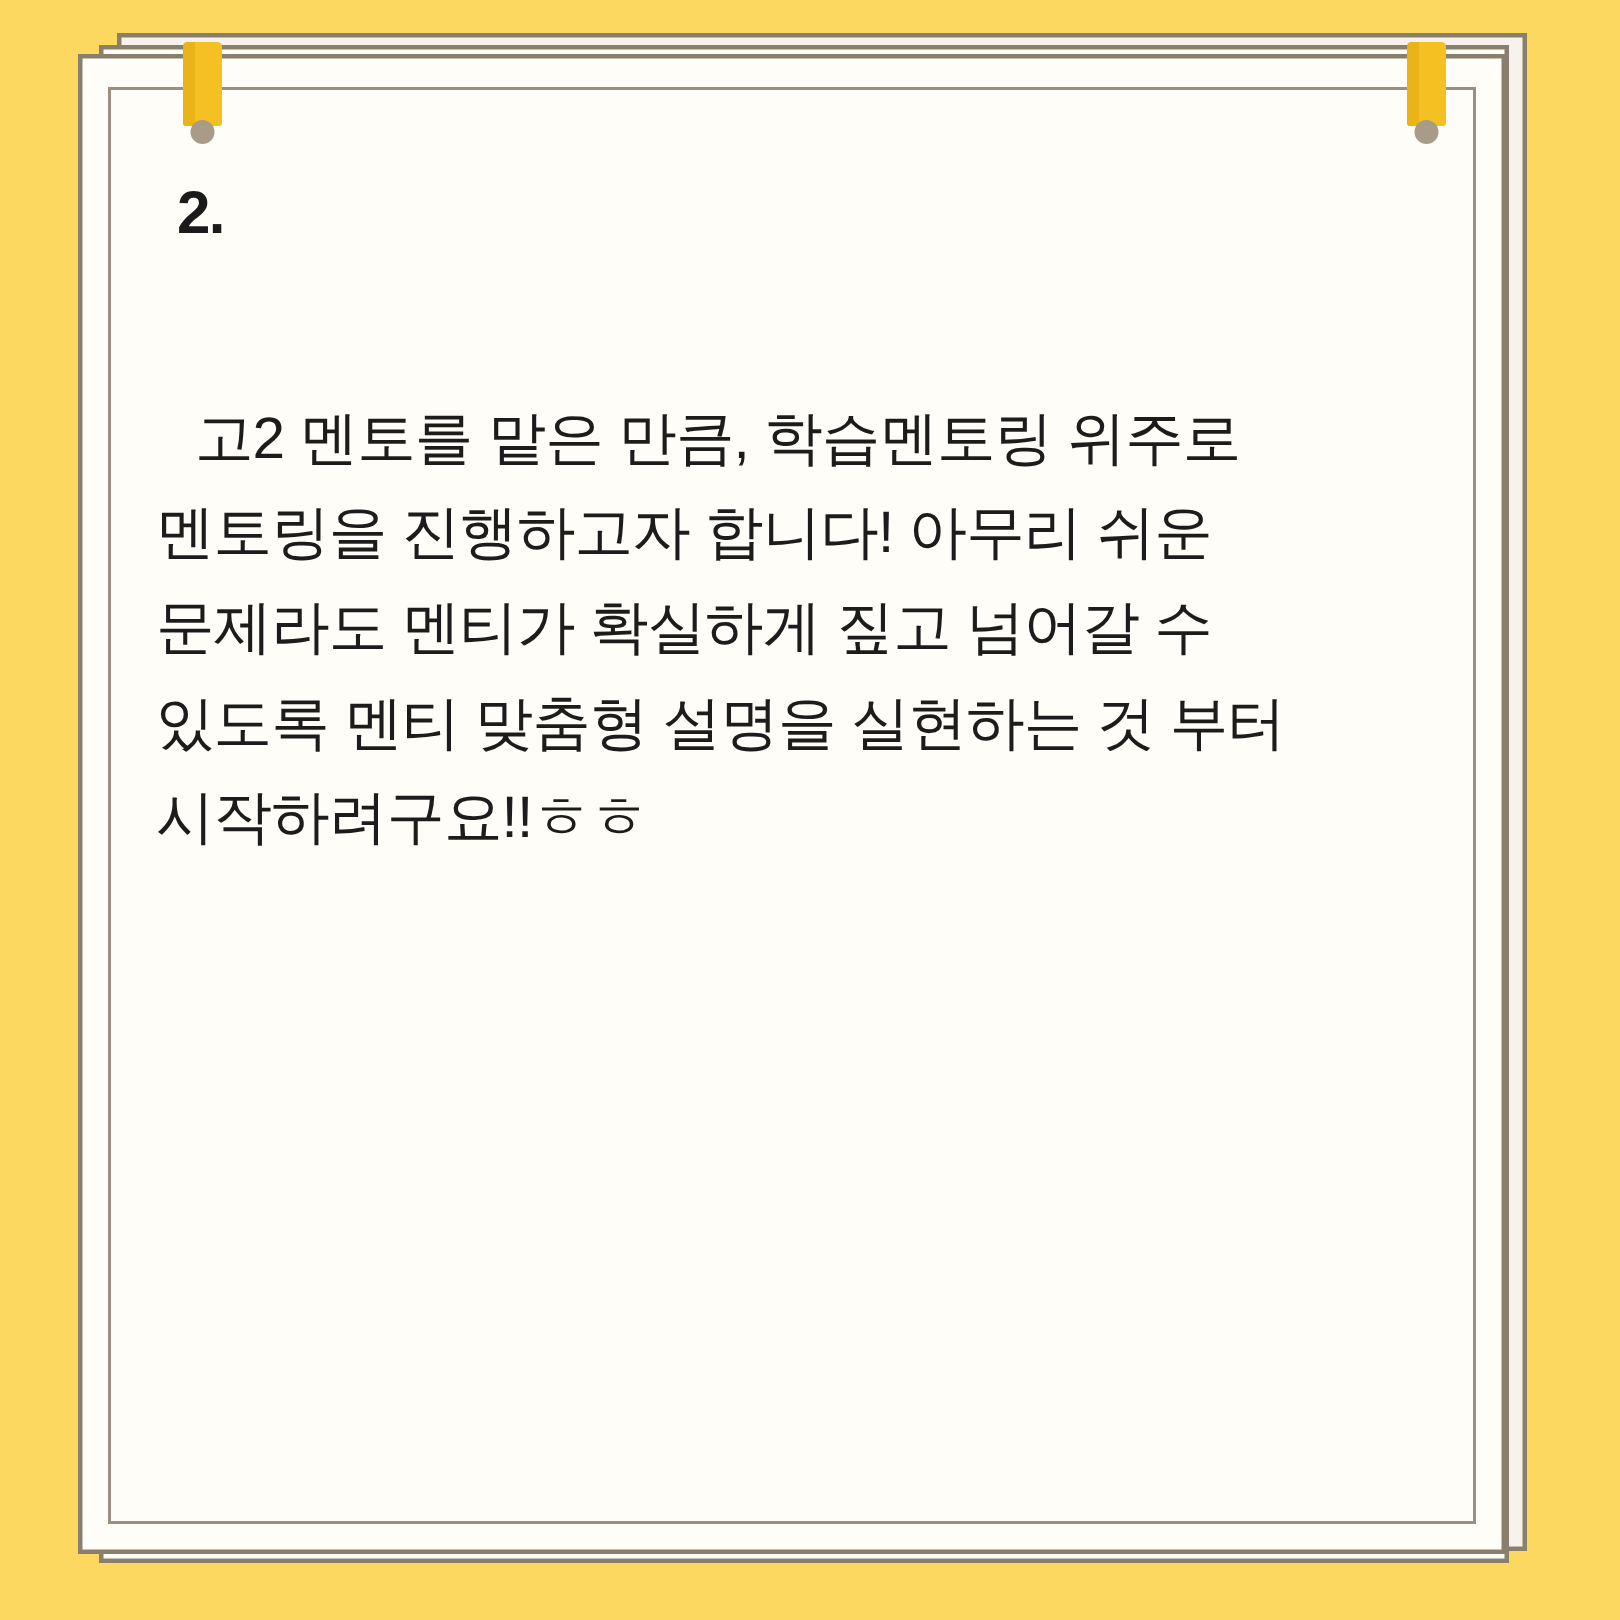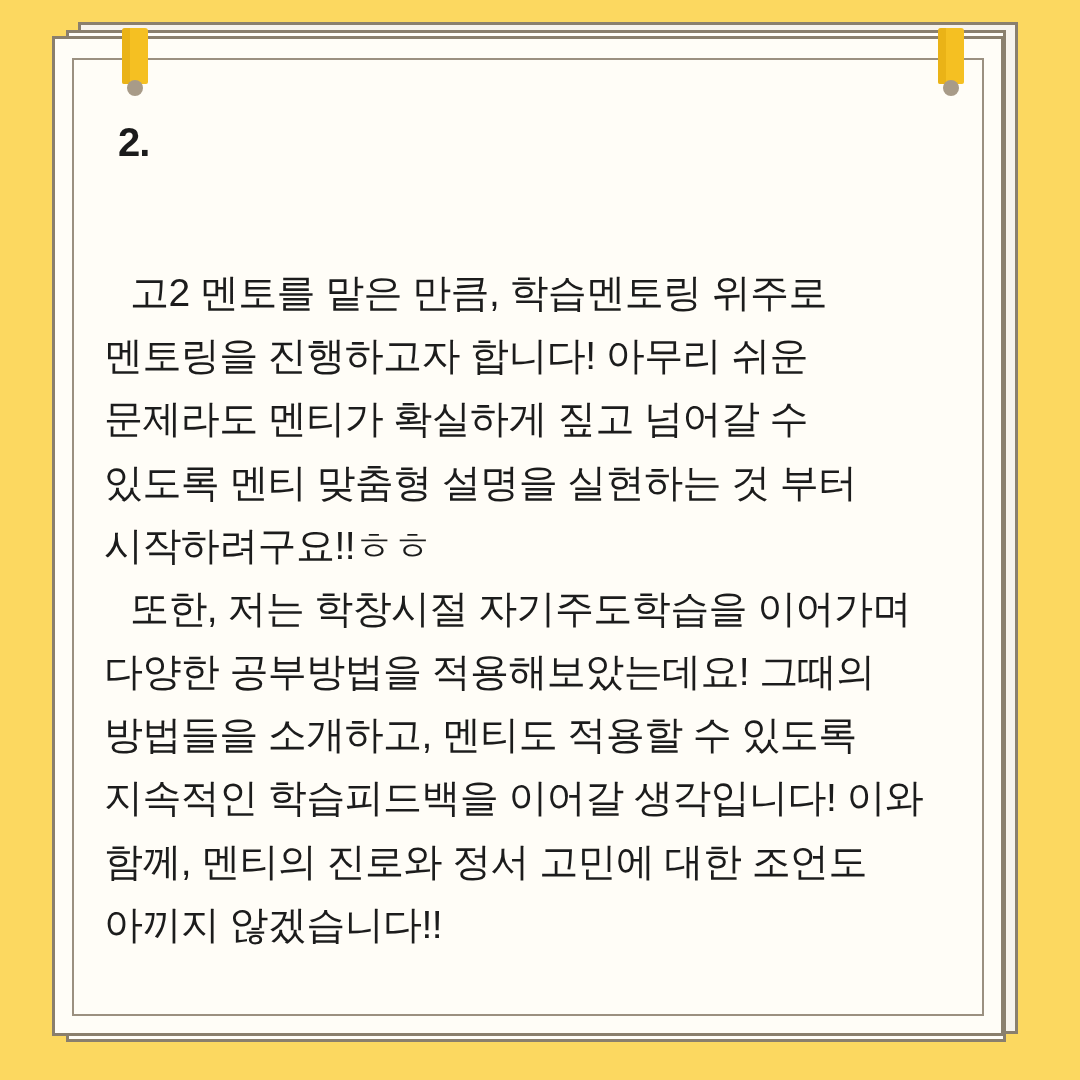--- a/index.html
+++ b/index.html
@@ -169,17 +169,16 @@
   </div>
 
   <div class="content">
 
     <div class="heading">
       <span class="num">2.</span>
     </div>
 
     <div class="body-text">
       <p class="para">고2 멘토를 맡은 만큼, 학습멘토링 위주로 멘토링을 진행하고자 합니다! 아무리 쉬운 문제라도 멘티가 확실하게 짚고 넘어갈 수 있도록 멘티 맞춤형 설명을 실현하는 것 부터 시작하려구요!!ㅎㅎ</p>
-      <p class="para">또한, 저는 학창시절 자기주도학습을 이어가며 다양한 공부방법을 적용해보았는데요! 그때의 방법들을 소개하고, 멘티도 적용할 수 있도록 지속적인 학습피드백을 이어갈 생각입니다! 이와 함께, 멘티의 진로와 정서 고민에 대한 조언도 아끼지 않겠습니다!!</p>
     </div>
 
   </div>
 </div>
 
 </body></html>

